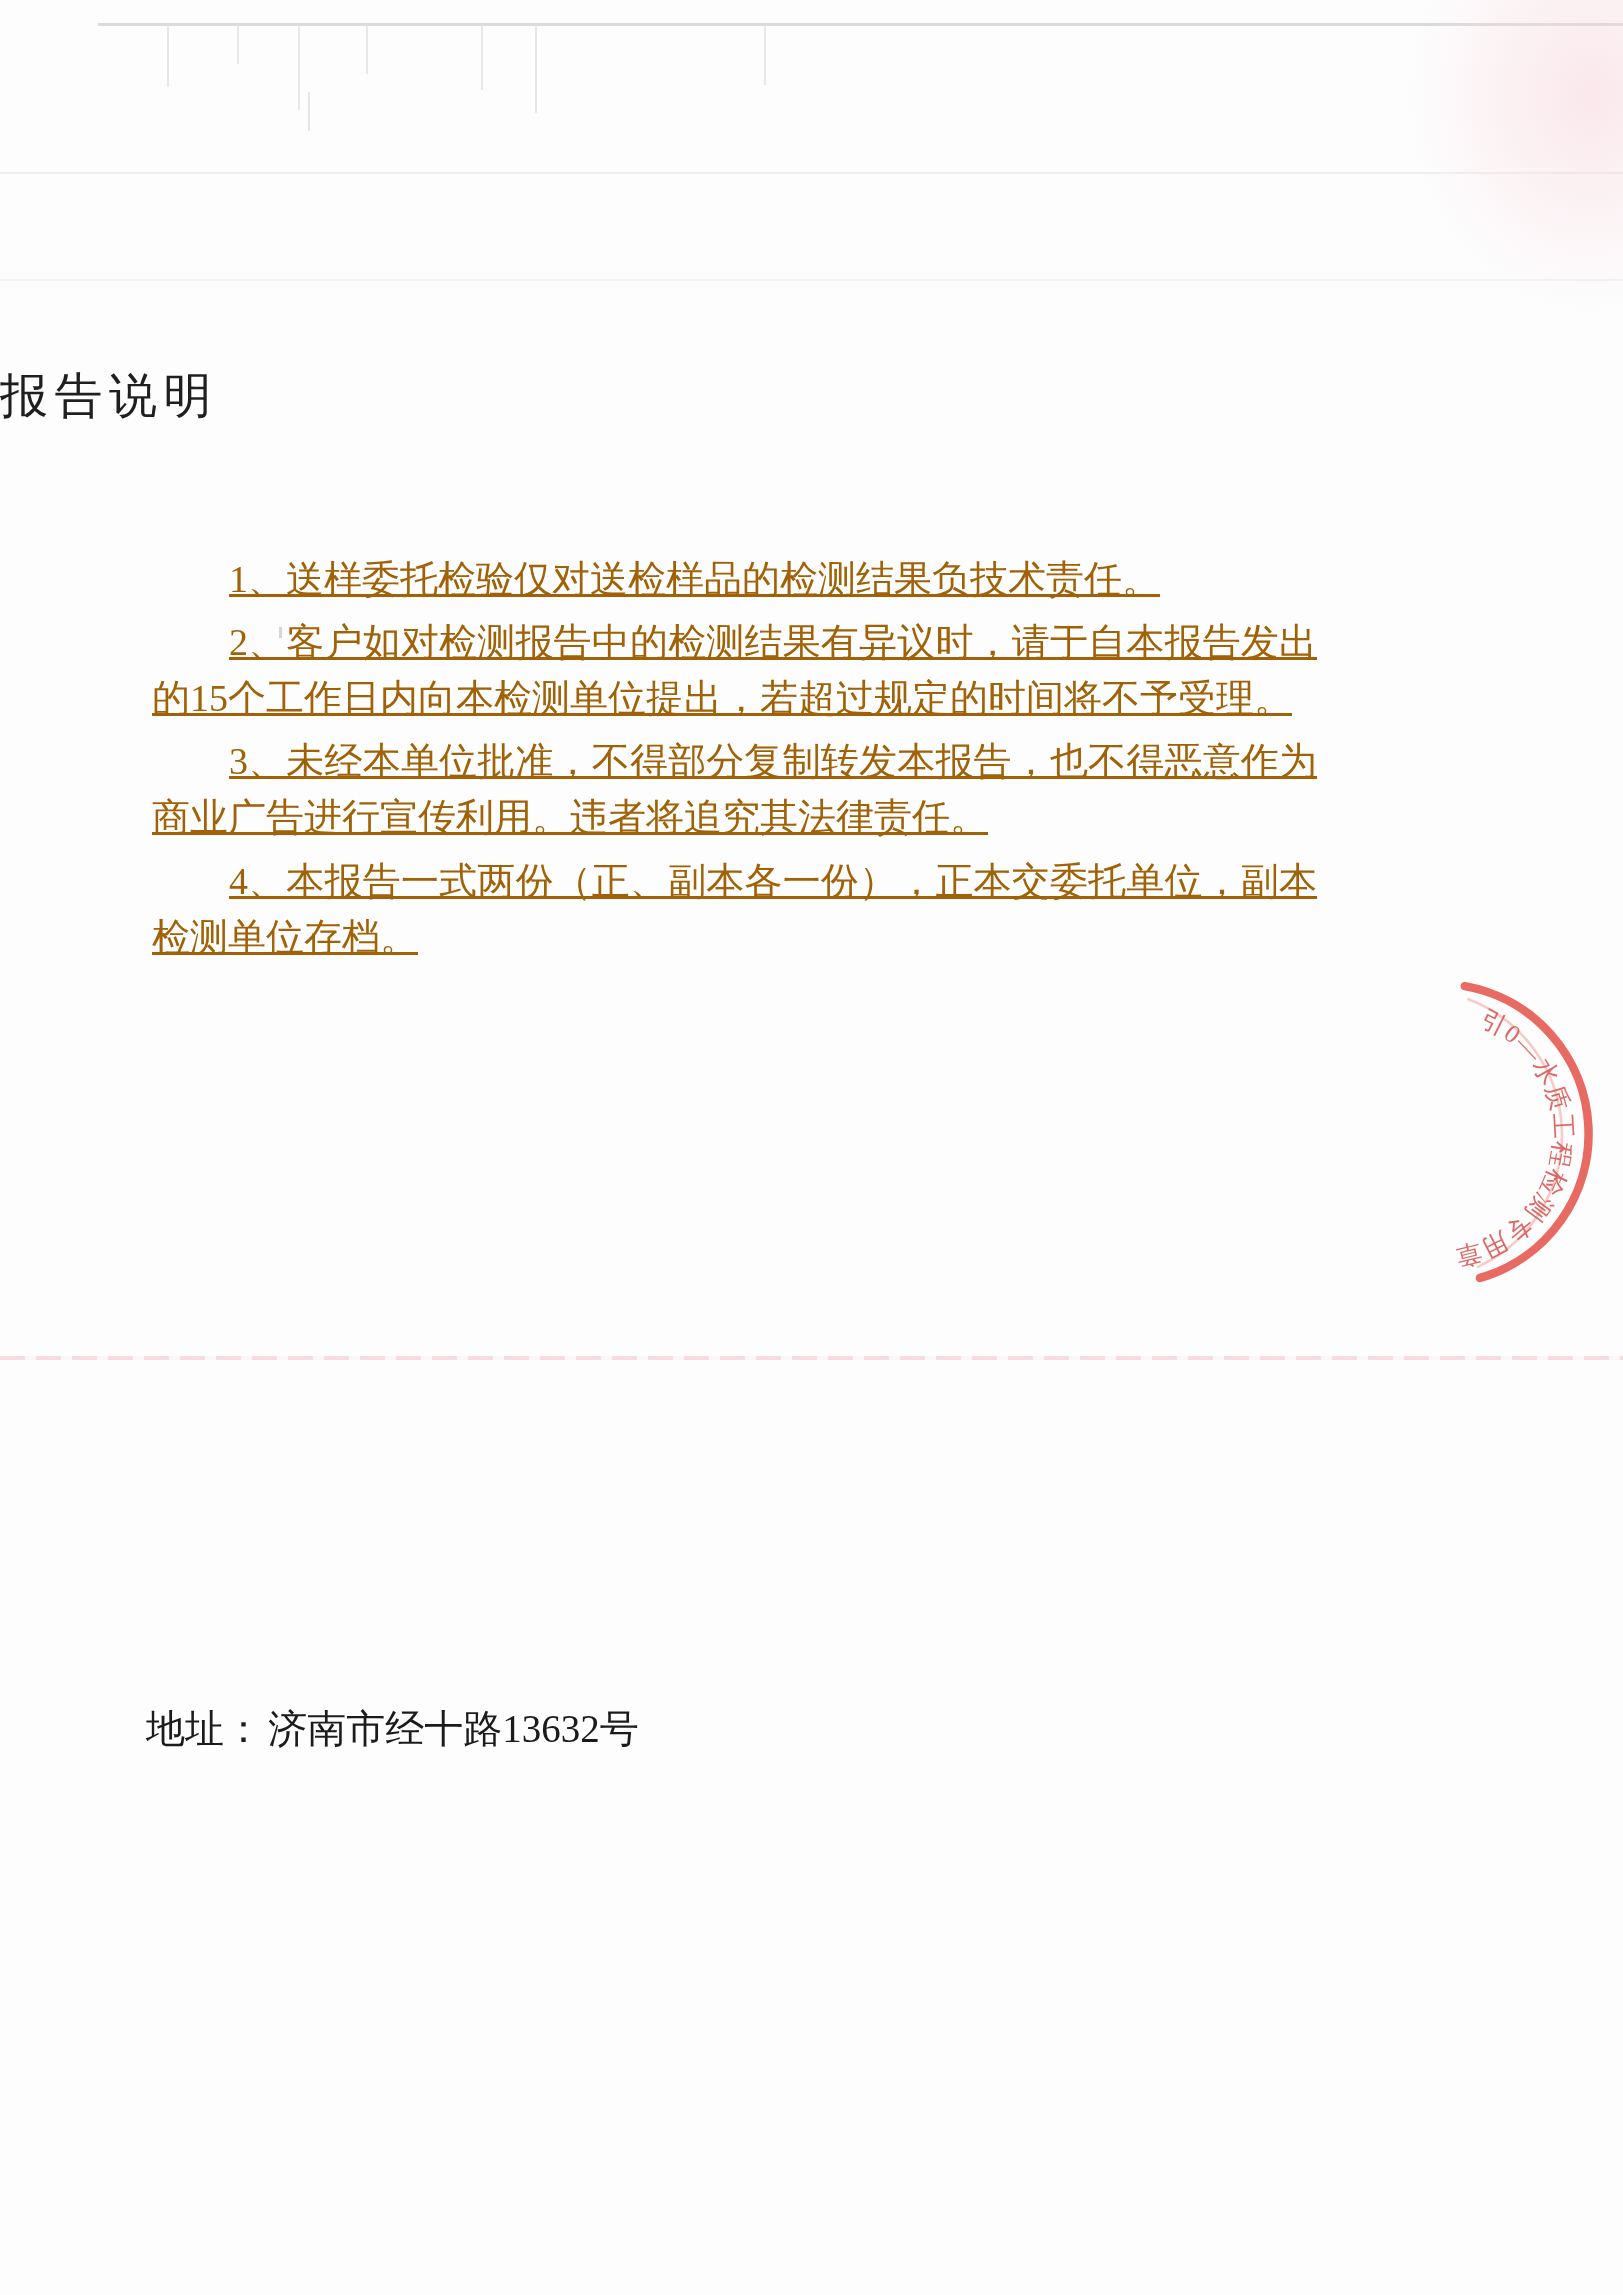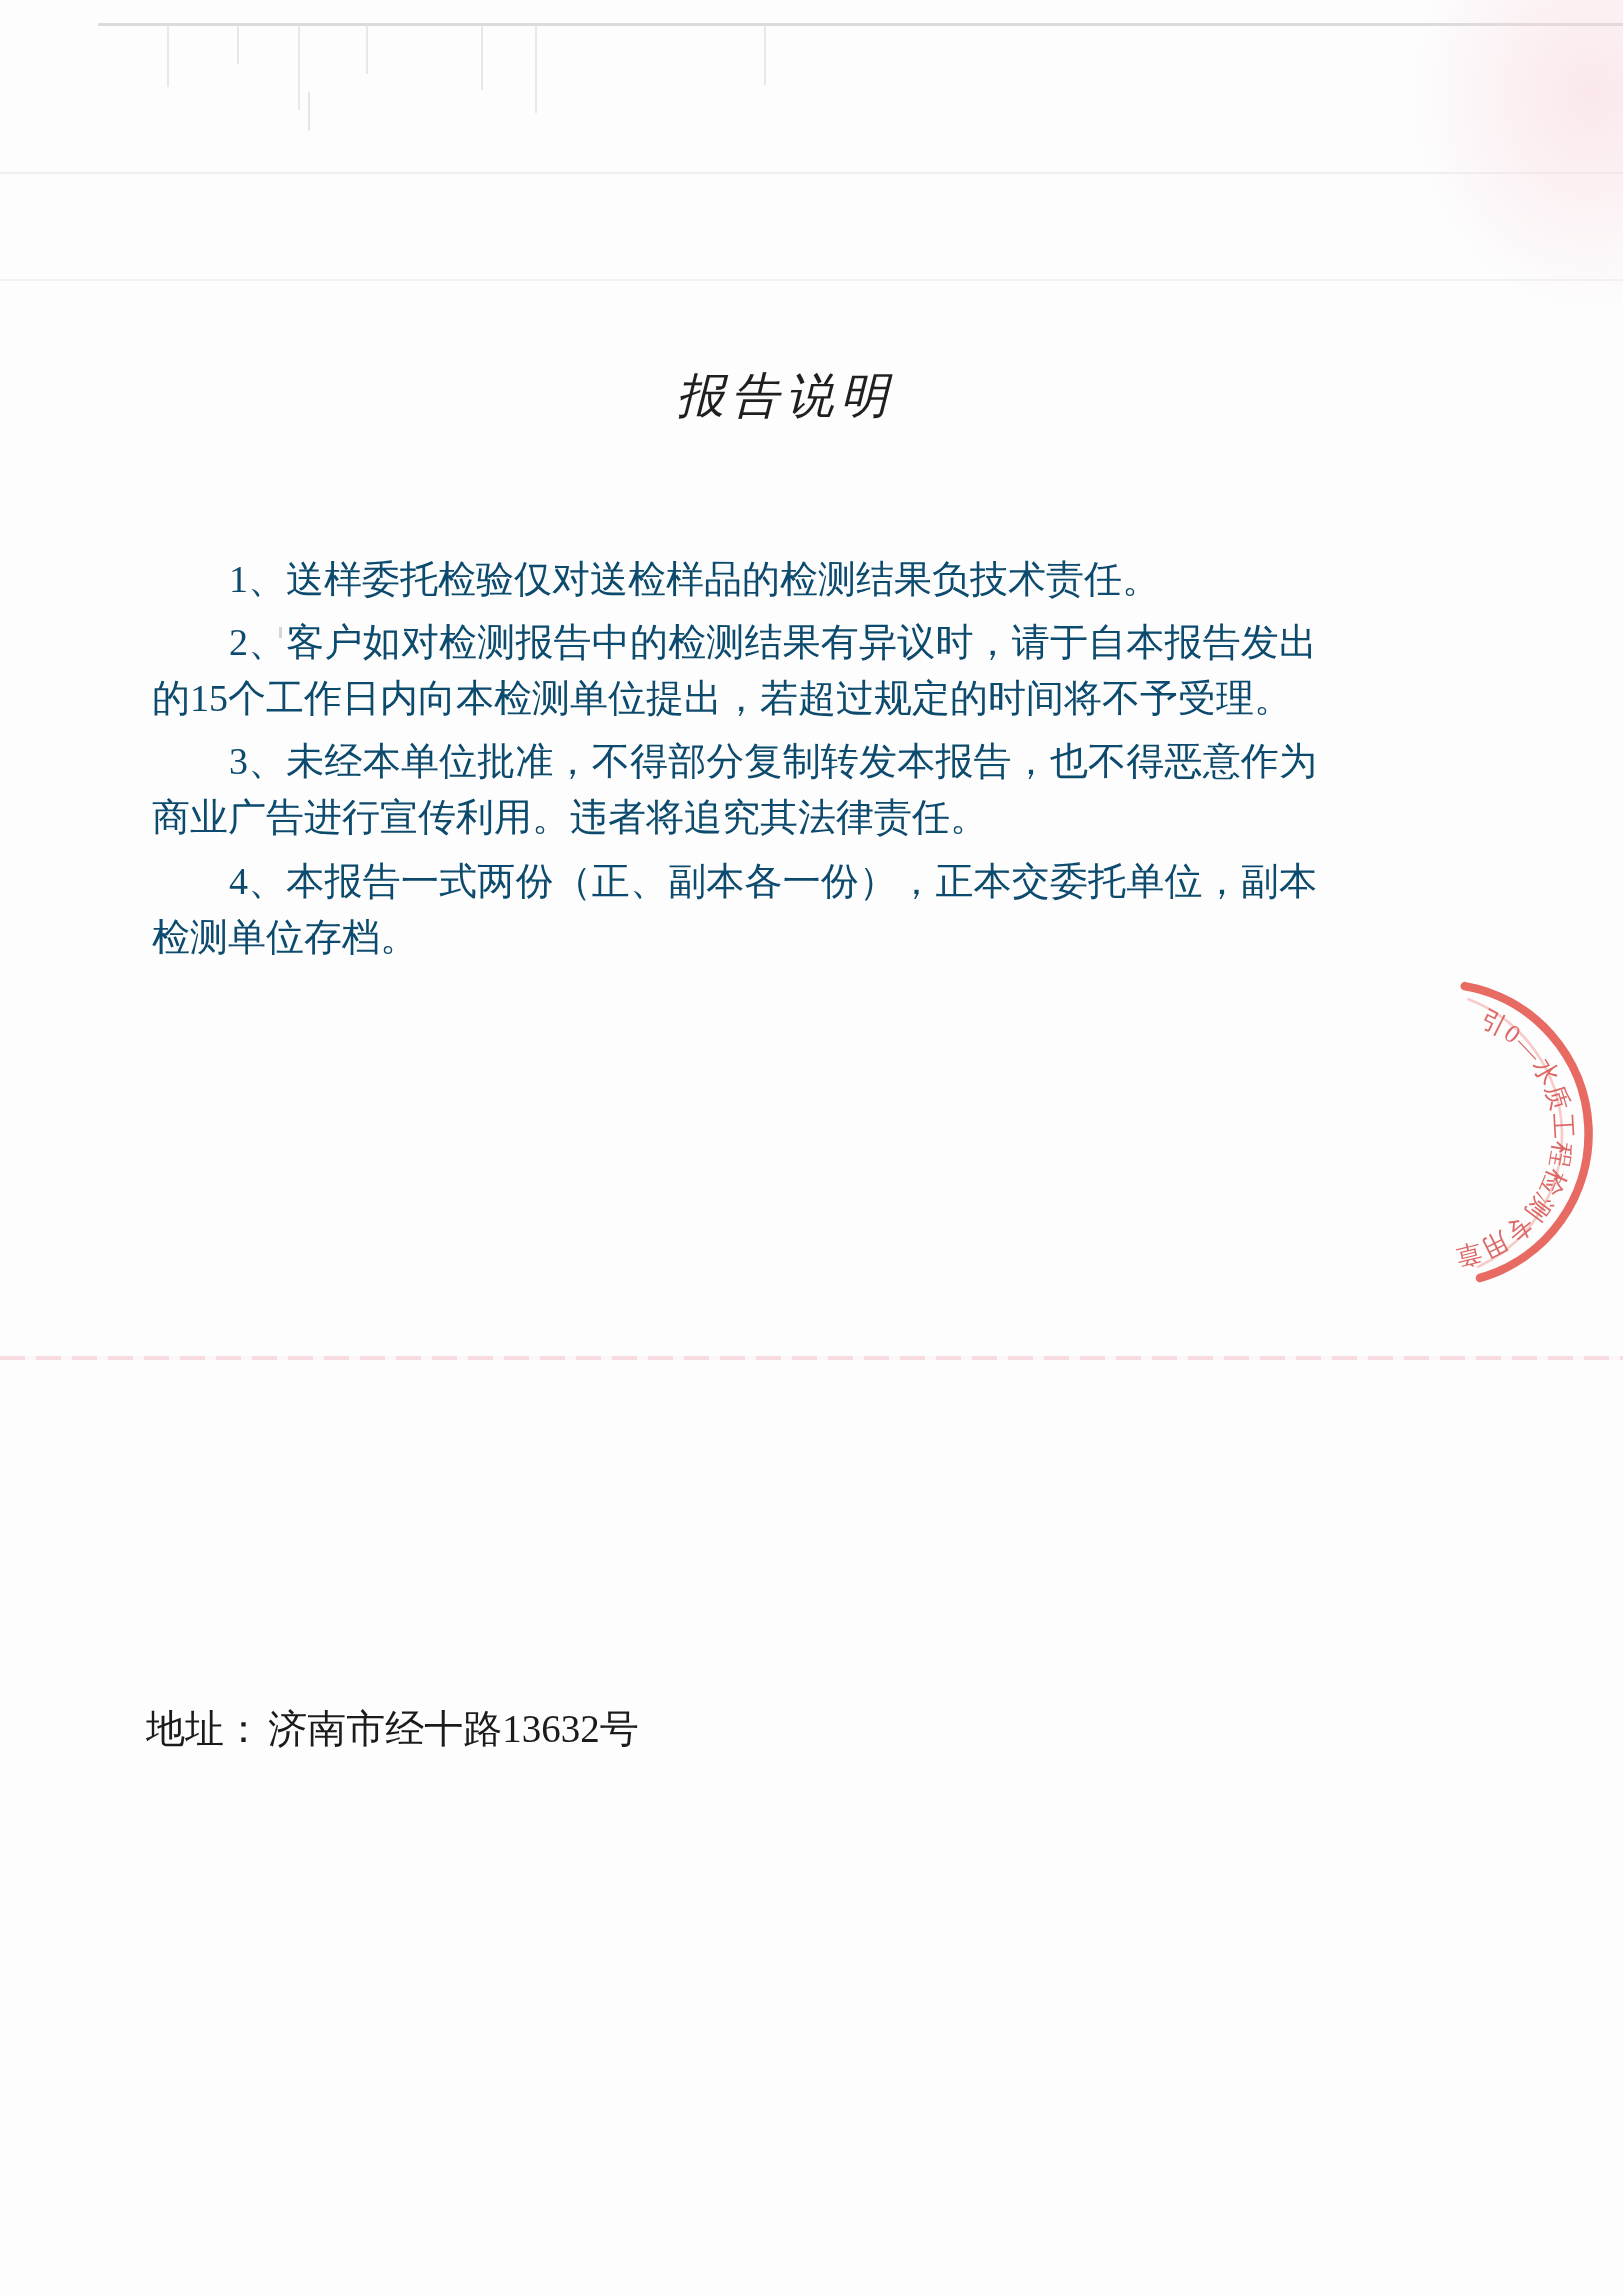--- a/index.html
+++ b/index.html
@@ -37,37 +37,36 @@
     position: absolute; top: 0; right: 0; width: 216px; height: 314px;
     background: radial-gradient(ellipse at 85% 30%, rgba(248,214,221,.55), rgba(248,214,221,0) 70%);
   }
   .speck1 { position: absolute; left: 279px; top: 627px; width: 2.6px; height: 10.5px; background: #bdbdbd; opacity: .6; }
   .speck2 { position: absolute; left: 308px; top: 92px; width: 2px; height: 39px; background: #e6e6e6; }
 
   
   .doc-title {
     position: absolute;
     top: 364px; left: 0; right: 52px;
-    text-align: center;
     font-size: 48px;
     letter-spacing: 6.5px;
     color: #1f1f1f;
     font-weight: 400;
-    font-style: italic;
   }
 
   
   .notes {
     position: absolute;
     top: 551px; left: 152px;
     width: 1165px;
     font-size: 38px;
     line-height: 56px;
     text-align: justify;
-    color: #0c4a6e;
+    color: #a16207;
+    text-decoration: underline;
   }
   .notes p {
     margin: 0 0 7.2px 0;
     text-indent: 77px;
   }
 
   
   .contact {
     position: absolute;
     top: 1700px; left: 146px;

